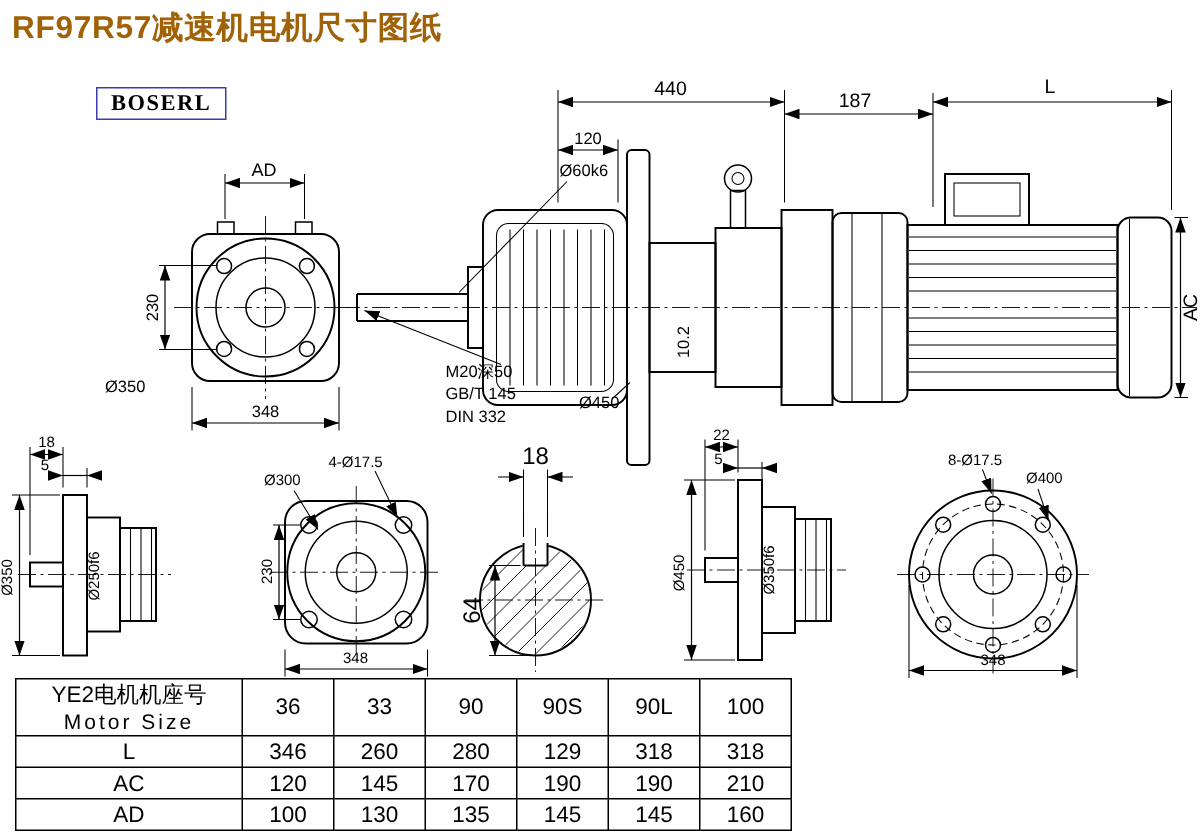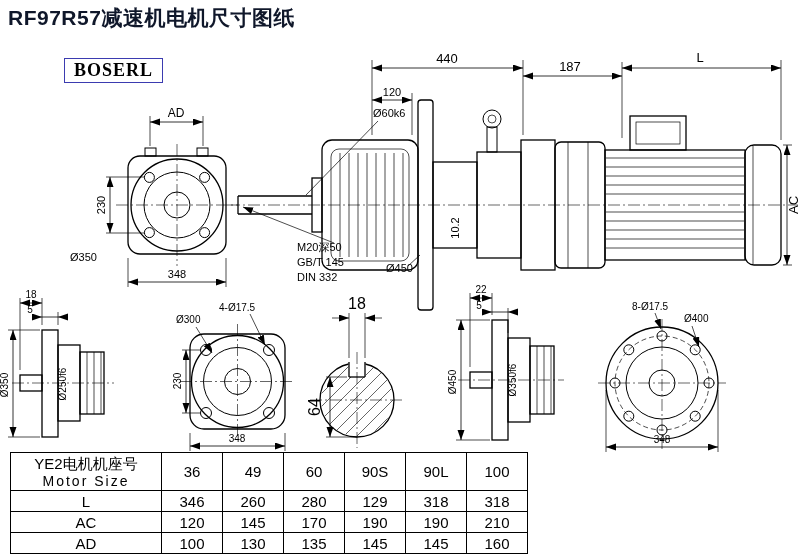--- a/index.html
+++ b/index.html
@@ -1,20 +1,20 @@
 <!DOCTYPE html>
 <html><head>
 <meta charset="utf-8">
 <style>
   html,body{margin:0;padding:0}
   body{width:800px;height:559px;background:#fff;position:relative;overflow:hidden;
        font-family:"Liberation Sans",sans-serif;color:#000}
-  .title{position:absolute;left:8px;top:4px;font-size:21px;font-weight:bold;letter-spacing:.5px;color:#0f172a}
+  .title{position:absolute;left:8px;top:4px;font-size:21px;font-weight:bold;letter-spacing:.5px;color:#a16207}
   .brand-box{position:absolute;left:64px;top:58px;border:1.5px solid #3b3bb0;padding:1px 9px;background:#fff}
-  .brand-text{font-family:"Liberation Serif",serif;font-weight:bold;font-size:18px;letter-spacing:1px}
+  .brand-text{font-family:"Liberation Serif",serif;font-weight:bold;font-size:15px;letter-spacing:1px}
   svg.drawing{position:absolute;left:0;top:0}
   .fw{stroke:#000;stroke-width:1.3;fill:none}
   .ln{stroke:#000;stroke-width:1;fill:none}
   .thin{stroke:#000;stroke-width:.7;fill:none}
   .dim{stroke:#000;stroke-width:.8;fill:none}
   .cl{stroke:#000;stroke-width:.6;fill:none;stroke-dasharray:12 3 2 3}
   .dash{stroke:#000;stroke-width:.7;fill:none;stroke-dasharray:5 3}
   .hatch line{stroke:#000;stroke-width:.6}
   svg text{font-family:"Liberation Sans",sans-serif;fill:#000;font-size:12px}
   .t10{font-size:10px}.t11{font-size:11px}.t13{font-size:13px}.t16{font-size:16px}
@@ -339,22 +339,22 @@
 </svg>
 
 <table class="size-table">
   <tbody>
     <tr class="hrow">
       <th class="col0">
         <div class="hdr-cn">YE2电机机座号</div>
         <div class="hdr-en">Motor Size</div>
       </th>
       <th class="coln drow">36</th>
-      <th class="coln drow">49</th>
-      <th class="coln drow">60</th>
+      <th class="coln drow">33</th>
+      <th class="coln drow">90</th>
       <th class="coln drow">90S</th>
       <th class="coln drow">90L</th>
       <th class="coln drow">100</th>
     </tr>
     <tr class="drow">
       <th class="rlabel">L</th>
       <td>346</td>
       <td>260</td>
       <td>280</td>
       <td>129</td>

